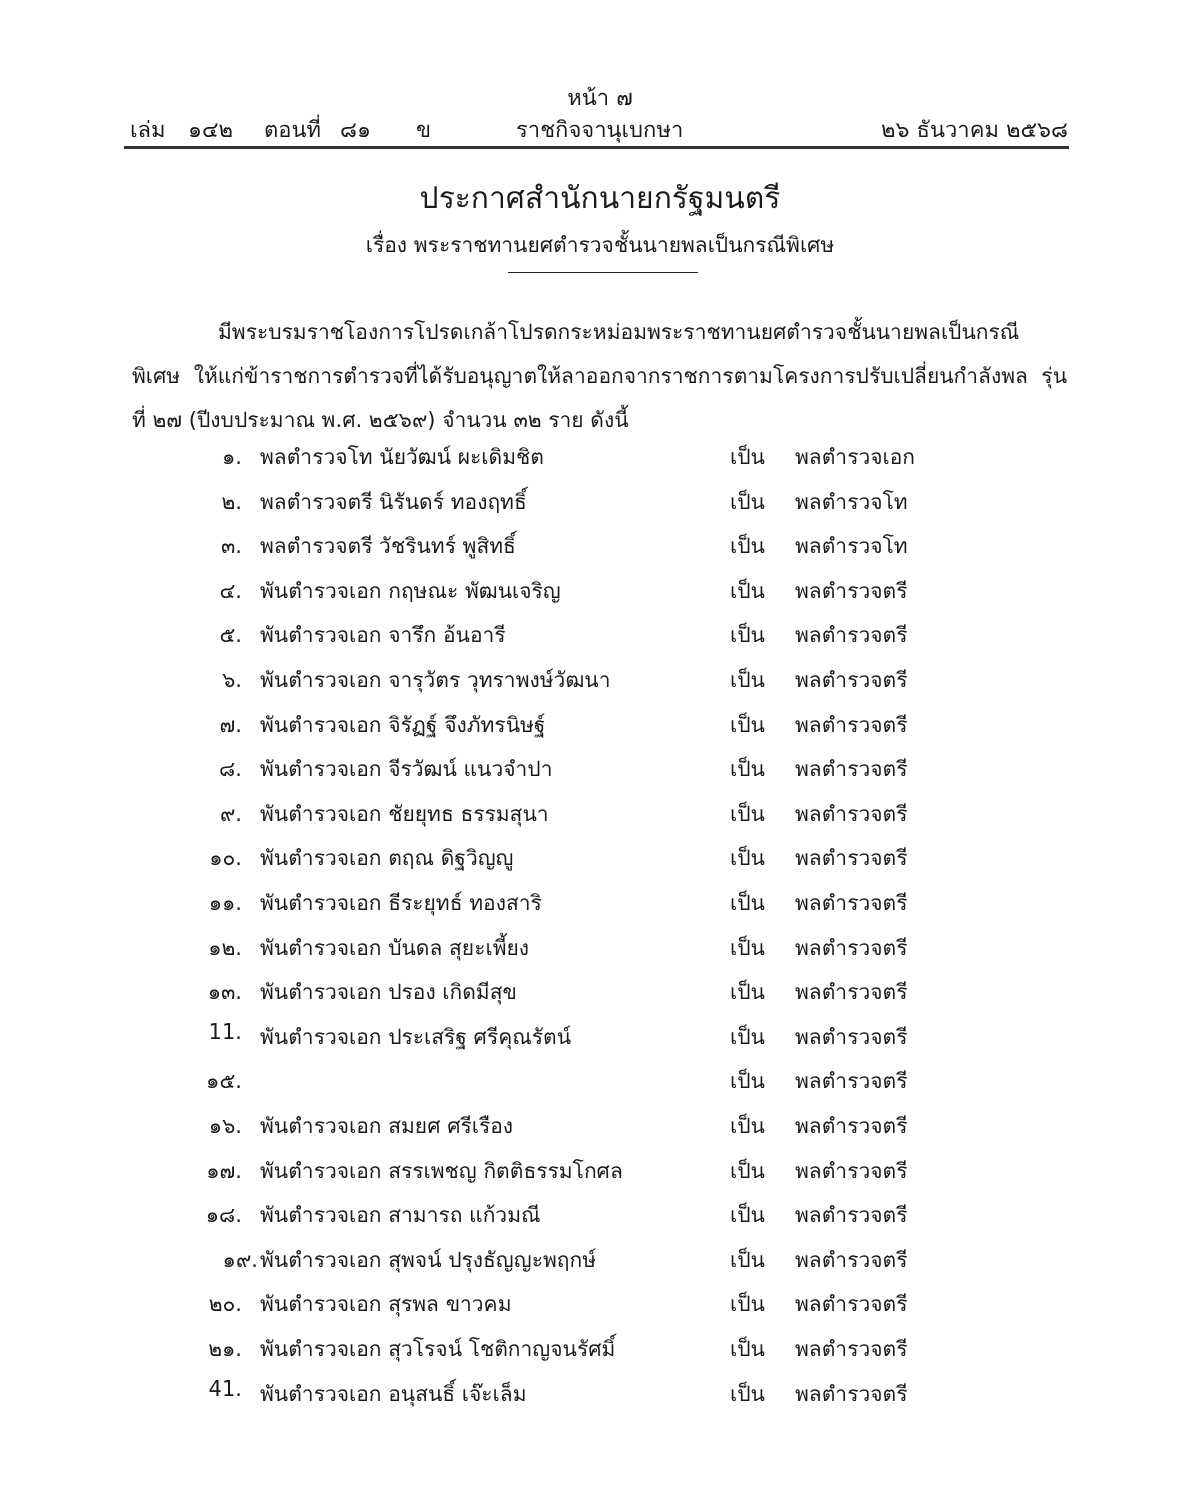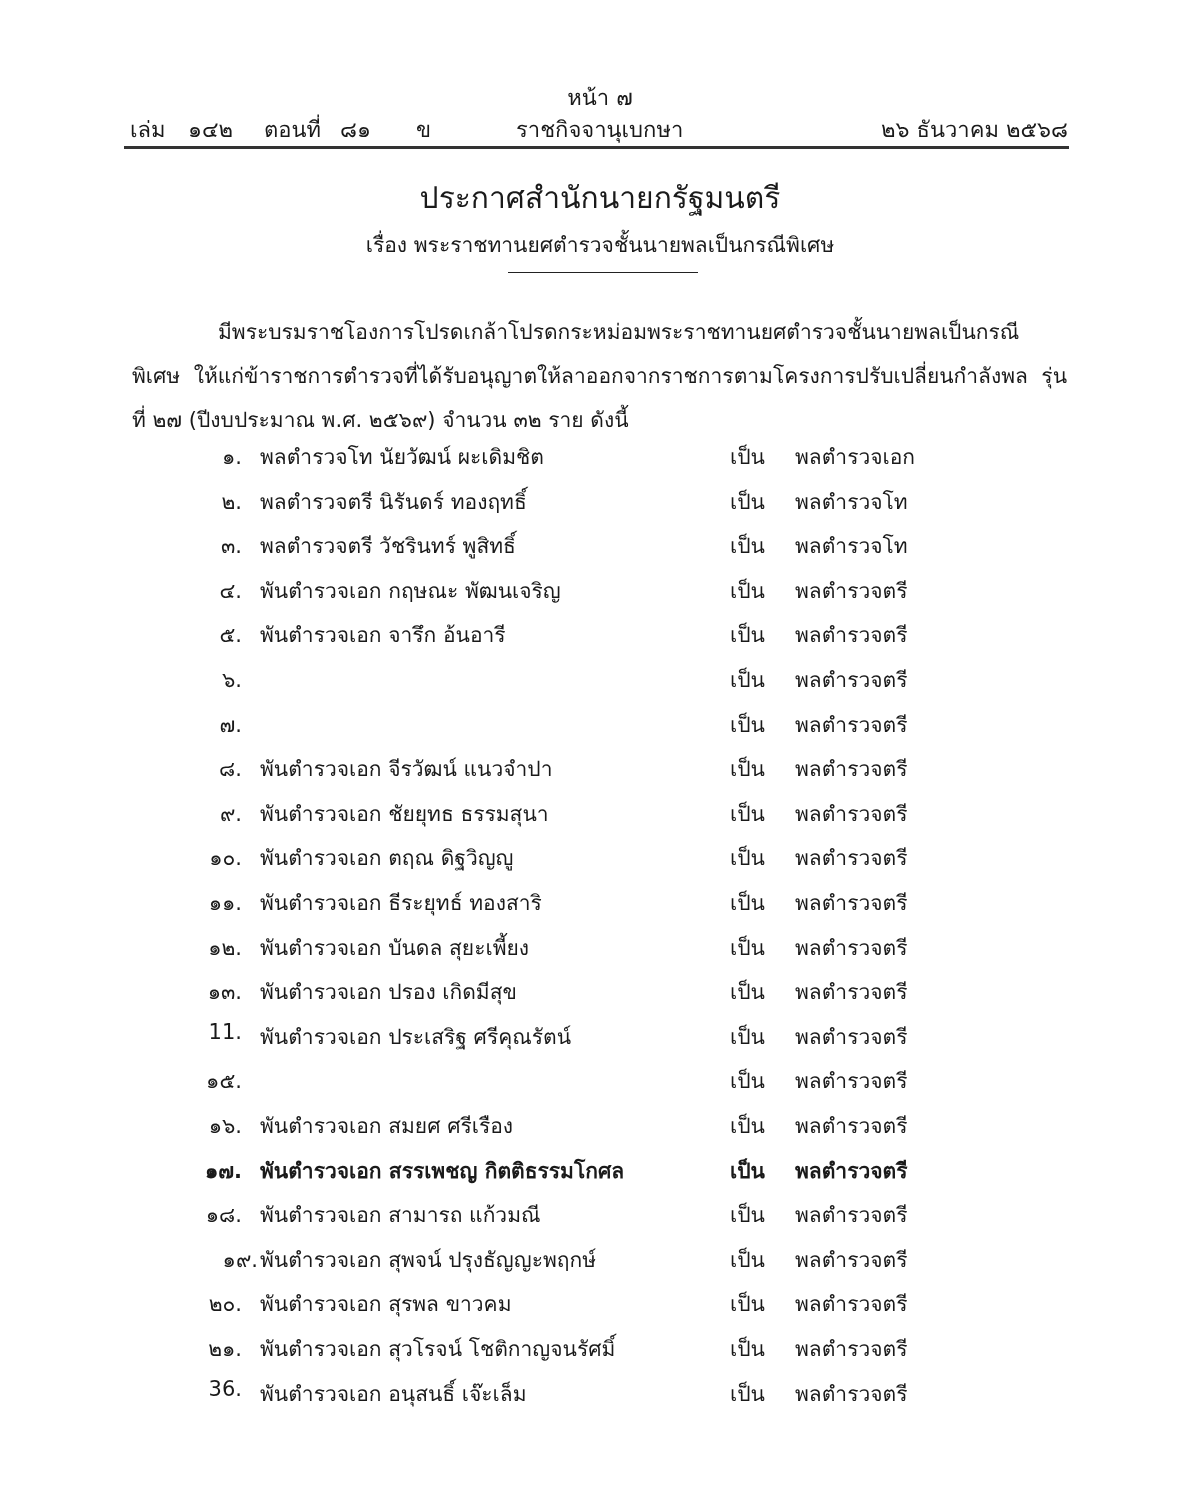--- a/index.html
+++ b/index.html
@@ -104,25 +104,27 @@
         <span class="rank">พลตำรวจตรี</span>
       </div>
       <div class="row" style="top: 178.4px;">
         <span class="num">๕.</span>
         <span class="name">พันตำรวจเอก จารึก  อ้นอารี</span>
         <span class="pen">เป็น</span>
         <span class="rank">พลตำรวจตรี</span>
       </div>
       <div class="row" style="top: 223px;">
         <span class="num">๖.</span>
+        <span class="name">พันตำรวจเอก จารุวัตร  วุทราพงษ์วัฒนา</span>
         <span class="pen">เป็น</span>
         <span class="rank">พลตำรวจตรี</span>
       </div>
       <div class="row" style="top: 267.6px;">
         <span class="num">๗.</span>
+        <span class="name">พันตำรวจเอก จิรัฏฐ์  จึงภัทรนิษฐ์</span>
         <span class="pen">เป็น</span>
         <span class="rank">พลตำรวจตรี</span>
       </div>
       <div class="row" style="top: 312.2px;">
         <span class="num">๘.</span>
         <span class="name">พันตำรวจเอก จีรวัฒน์  แนวจำปา</span>
         <span class="pen">เป็น</span>
         <span class="rank">พลตำรวจตรี</span>
       </div>
       <div class="row" style="top: 356.8px;">
@@ -165,21 +167,21 @@
         <span class="num">๑๕.</span>
         <span class="pen">เป็น</span>
         <span class="rank">พลตำรวจตรี</span>
       </div>
       <div class="row" style="top: 669px;">
         <span class="num">๑๖.</span>
         <span class="name">พันตำรวจเอก สมยศ  ศรีเรือง</span>
         <span class="pen">เป็น</span>
         <span class="rank">พลตำรวจตรี</span>
       </div>
-      <div class="row" style="top: 713.6px; font-weight: bold;">
+      <div class="row" style="top: 713.6px;">
         <span class="num">๑๗.</span>
         <span class="name">พันตำรวจเอก สรรเพชญ  กิตติธรรมโกศล</span>
         <span class="pen">เป็น</span>
         <span class="rank">พลตำรวจตรี</span>
       </div>
       <div class="row" style="top: 758.2px;">
         <span class="num">๑๘.</span>
         <span class="name">พันตำรวจเอก สามารถ  แก้วมณี</span>
         <span class="pen">เป็น</span>
         <span class="rank">พลตำรวจตรี</span>
@@ -196,19 +198,19 @@
         <span class="pen">เป็น</span>
         <span class="rank">พลตำรวจตรี</span>
       </div>
       <div class="row" style="top: 892px;">
         <span class="num">๒๑.</span>
         <span class="name">พันตำรวจเอก สุวโรจน์  โชติกาญจนรัศมิ์</span>
         <span class="pen">เป็น</span>
         <span class="rank">พลตำรวจตรี</span>
       </div>
       <div class="row" style="top: 936.6px;">
-        <span class="num">36.</span>
+        <span class="num">41.</span>
         <span class="name">พันตำรวจเอก อนุสนธิ์  เจ๊ะเล็ม</span>
         <span class="pen">เป็น</span>
         <span class="rank">พลตำรวจตรี</span>
       </div>
     </div>
 </div>
 
 </body></html>

